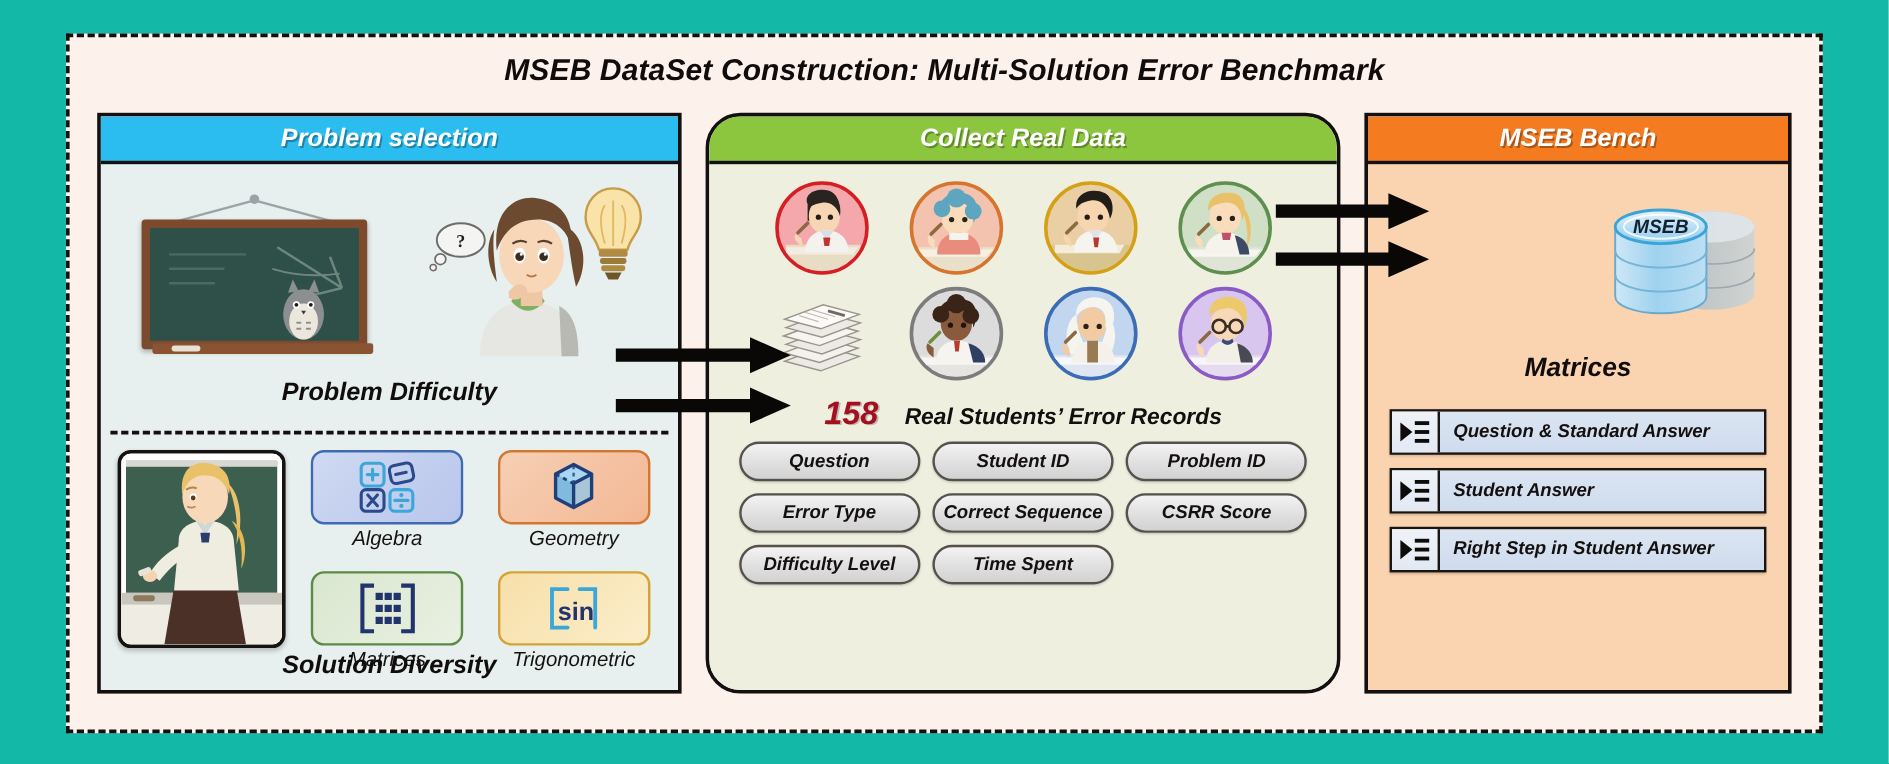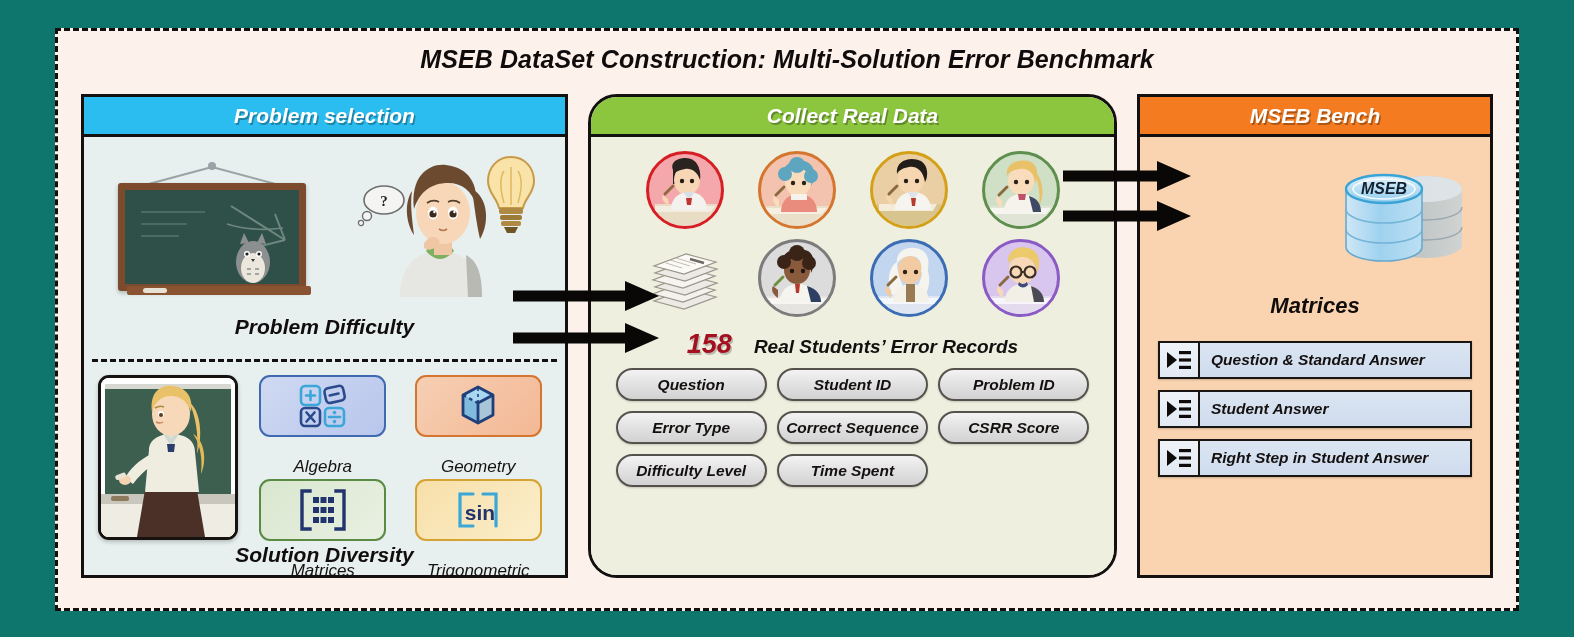--- a/index.html
+++ b/index.html
@@ -6,21 +6,21 @@
   html, body {
     width: 1574px; height: 637px;
     background: #ffffff;
     font-family: "Liberation Sans", sans-serif;
     overflow: hidden;
   }
 
   .canvas {
     position: relative;
     width: 1574px; height: 637px;
-    background: #0f766e;
+    background: #14b8a6;
   }
 
   
   .outer-frame {
     position: absolute;
     left: 55px; top: 28px;
     width: 1464px; height: 583px;
     background: #FDF1EC;
     border: 3px dashed #14100f;
   }
@@ -137,21 +137,21 @@
   .topic-card {
     width: 100%; max-width: 127px; height: 62px;
     border-radius: 11px;
     display: flex; align-items: center; justify-content: center;
   }
   .tc-algebra   { background: linear-gradient(135deg,#cfd9f2,#b9c6ec); border: 2.5px solid #3f69b0; }
   .tc-geometry  { background: linear-gradient(135deg,#f6cfb4,#f3b894); border: 2.5px solid #d4762f; }
   .tc-matrices  { background: linear-gradient(135deg,#d9e7cf,#e9f0e2); border: 2.5px solid #5a8a43; }
   .tc-trig      { background: linear-gradient(135deg,#f7dfa9,#fbeecb); border: 2.5px solid #d5a331; }
   .topic-label {
-    margin-top: 20px;
+    margin-top: 2px;
     font-size: 17px; font-style: italic; color: #161210;
     white-space: nowrap;
   }
   #label-solution-diversity { position: absolute; left:0; bottom: 8px; width:100%; }
 
   
   .avatar-row {
     display: flex; align-items: center; justify-content: center;
     gap: 34px;
   }

